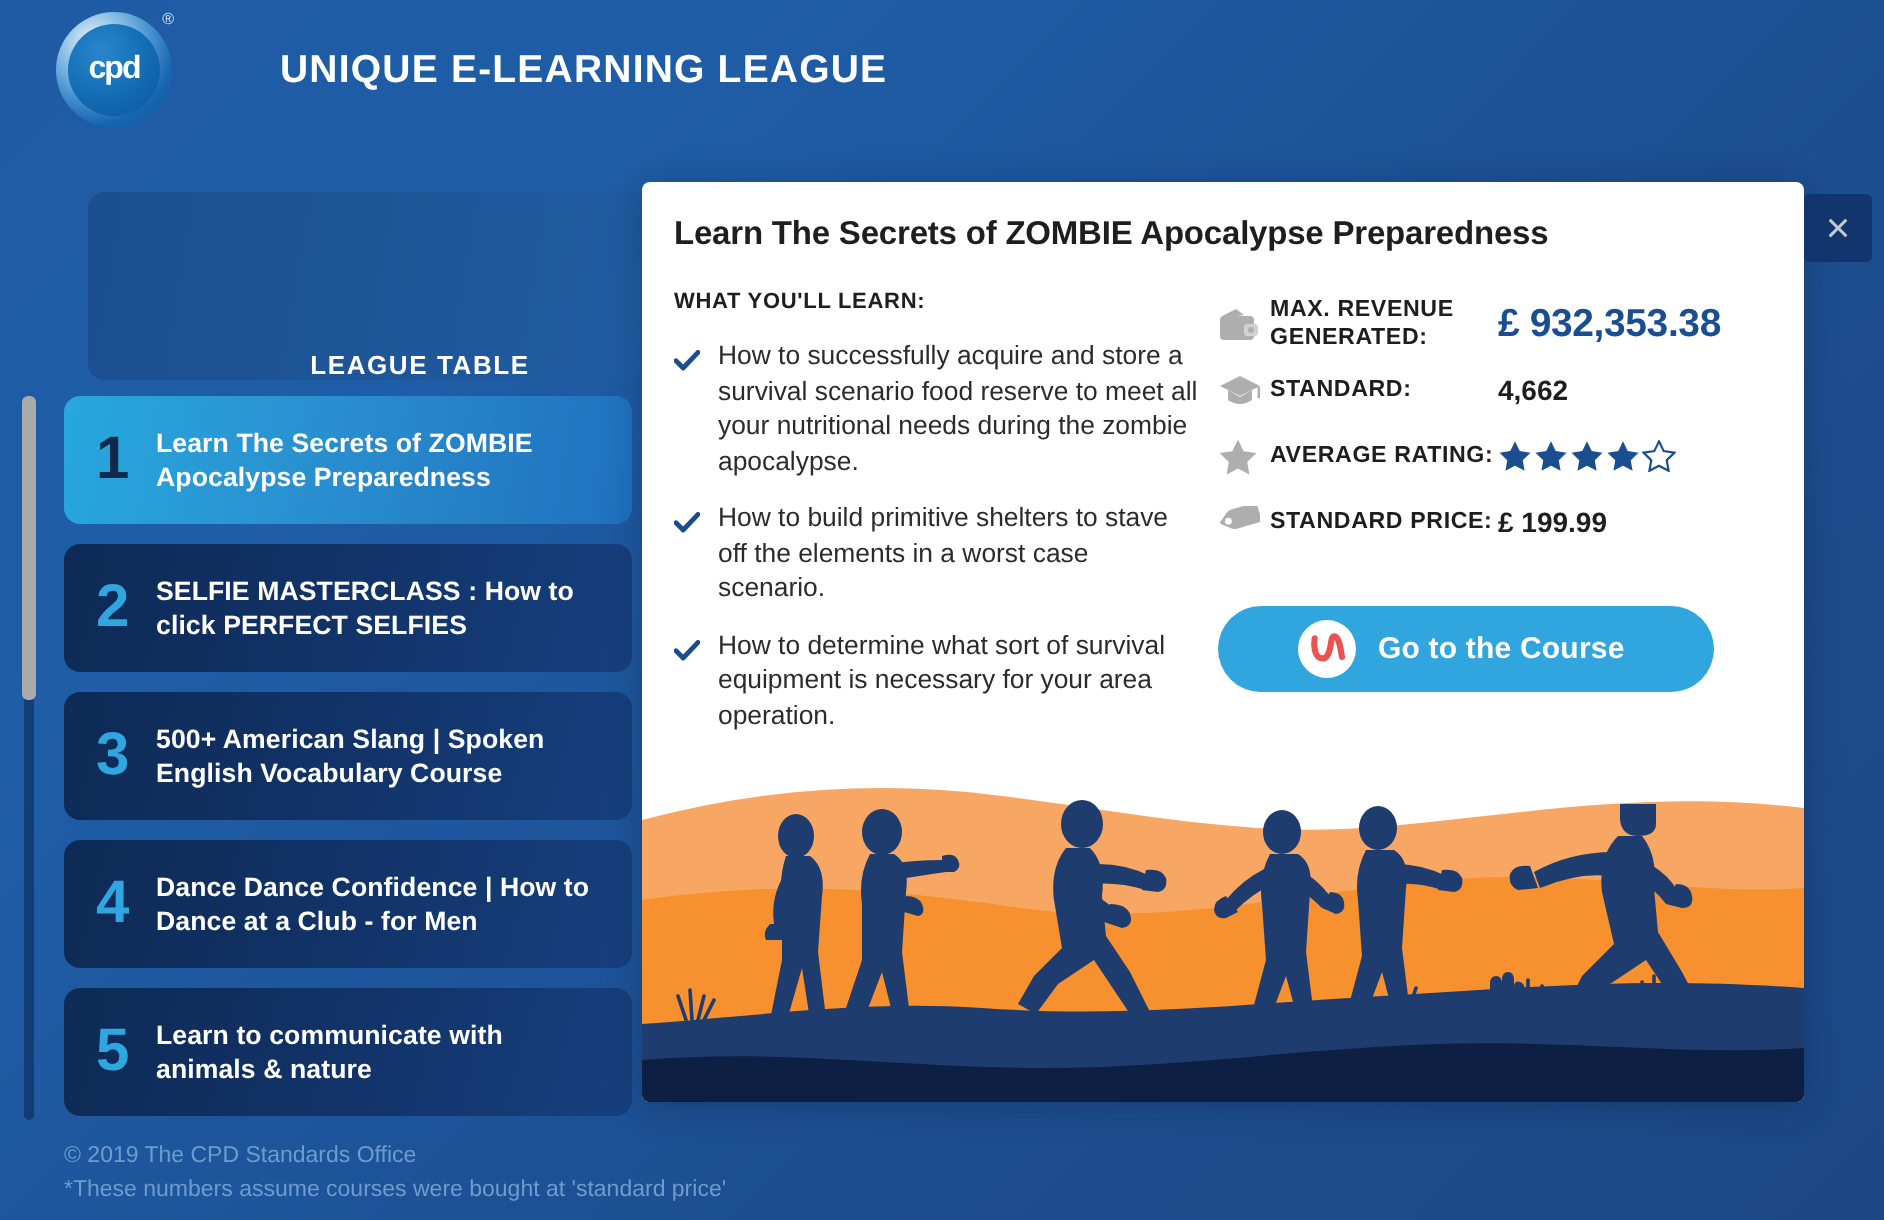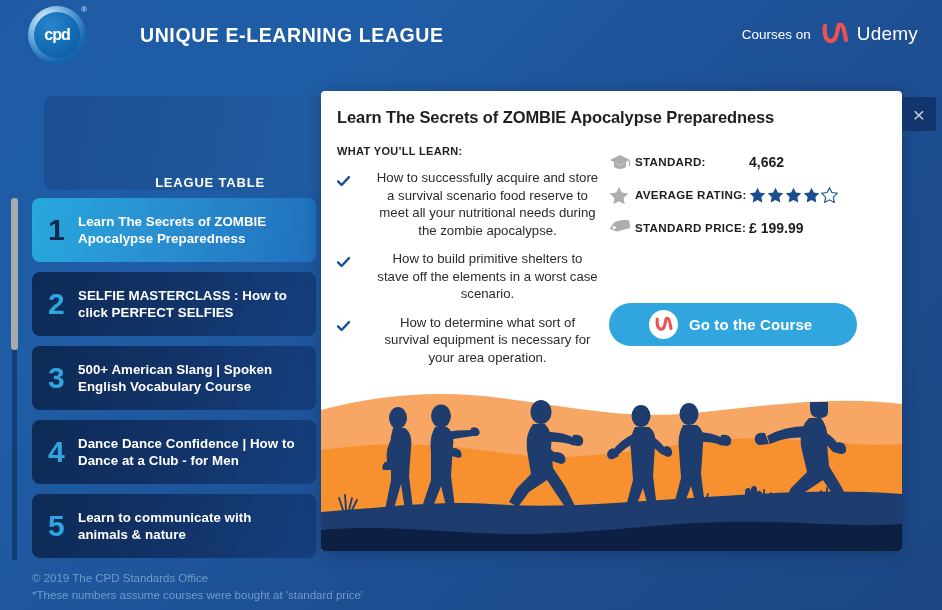--- a/index.html
+++ b/index.html
@@ -266,24 +266,23 @@
   }
   .learn-heading {
     color: #1e1e1e;
     font-size: 11px;
     font-weight: 700;
     letter-spacing: 0.35px;
     margin-bottom: 12px;
   }
   .learn-item {
     display: flex;
-    gap: 26px;
+    gap: 9px;
     margin-bottom: 11px;
     align-items: flex-start;
-    text-align: center;
   }
   .check-icon {
     flex: none;
     margin-top: 4px;
   }
   .learn-text {
     color: #2b2b2b;
     font-size: 13.2px;
     line-height: 1.33;
   }
@@ -383,29 +382,20 @@
       <div class="cpd-logo">
         <div class="cpd-ring"></div>
         <div class="cpd-inner">
           <span class="cpd-text">cpd</span>
         </div>
         <span class="cpd-reg">®</span>
       </div>
       <div class="brand-title">UNIQUE E-LEARNING LEAGUE</div>
     </div>
 
-    <div class="courses-on">
-      <span class="courses-on-label">Courses on</span>
-      <span class="udemy-wordmark">
-        <svg class="udemy-u" width="30" height="24" viewBox="0 0 30 24">
-          <path d="M4 4 C3 10, 4 18, 9 19 C14 20, 16 13, 17 6 C17.6 2.5, 19 2, 20.5 3 C23 4.6, 24 12, 25 18" stroke="#ec5252" stroke-width="4.2" fill="none" stroke-linecap="round"></path>
-        </svg>
-        <span class="udemy-name">Udemy</span>
-      </span>
-    </div>
   </div>
 
   <div class="sidebar">
     <div class="league-header">
       <span class="league-header-text">LEAGUE TABLE</span>
     </div>
 
     <div class="scroll-track"></div>
     <div class="scroll-thumb"></div>
 
@@ -463,20 +453,32 @@
                   <path d="M1 5.4 L4.6 9 L12 1.2" stroke="#1b4e8f" stroke-width="2.4" fill="none" stroke-linecap="round" stroke-linejoin="round"></path>
                 </svg></span>
               <div class="learn-text">How to determine what sort of survival equipment is necessary for your area operation.</div>
             </div>
           </div>
       </div>
 
       <div class="stats-col" id="stats-col">
           <div class="stat-row">
             <span class="stat-icon">
+              <svg width="21" height="19" viewBox="0 0 21 19">
+                <path d="M2 5 L9 1.5 L13 4.5 L6 5.5 Z" fill="#aeaeae"></path>
+                <rect x="1" y="5" width="17" height="12" rx="2" fill="#aeaeae"></rect>
+                <rect x="13" y="9" width="7" height="6" rx="1.6" fill="#d2d2d2"></rect>
+                <circle cx="16.5" cy="12" r="1.5" fill="#aeaeae"></circle>
+              </svg>
+            </span>
+            <span class="stat-label">MAX. REVENUE GENERATED:</span>
+            <span class="stat-value revenue">£ 932,353.38</span>
+          </div>
+          <div class="stat-row">
+            <span class="stat-icon">
               <svg width="22" height="17" viewBox="0 0 22 17">
                 <path d="M11 1 L21 6 L11 11 L1 6 Z" fill="#aeaeae"></path>
                 <path d="M5 8 L5 13 Q11 17 17 13 L17 8 L11 11.5 Z" fill="#aeaeae"></path>
                 <path d="M20.4 6.4 L20.4 12" stroke="#aeaeae" stroke-width="1.2" fill="none"></path>
               </svg>
             </span>
             <span class="stat-label">STANDARD:</span>
             <span class="stat-value">4,662</span>
           </div>
           <div class="stat-row">

